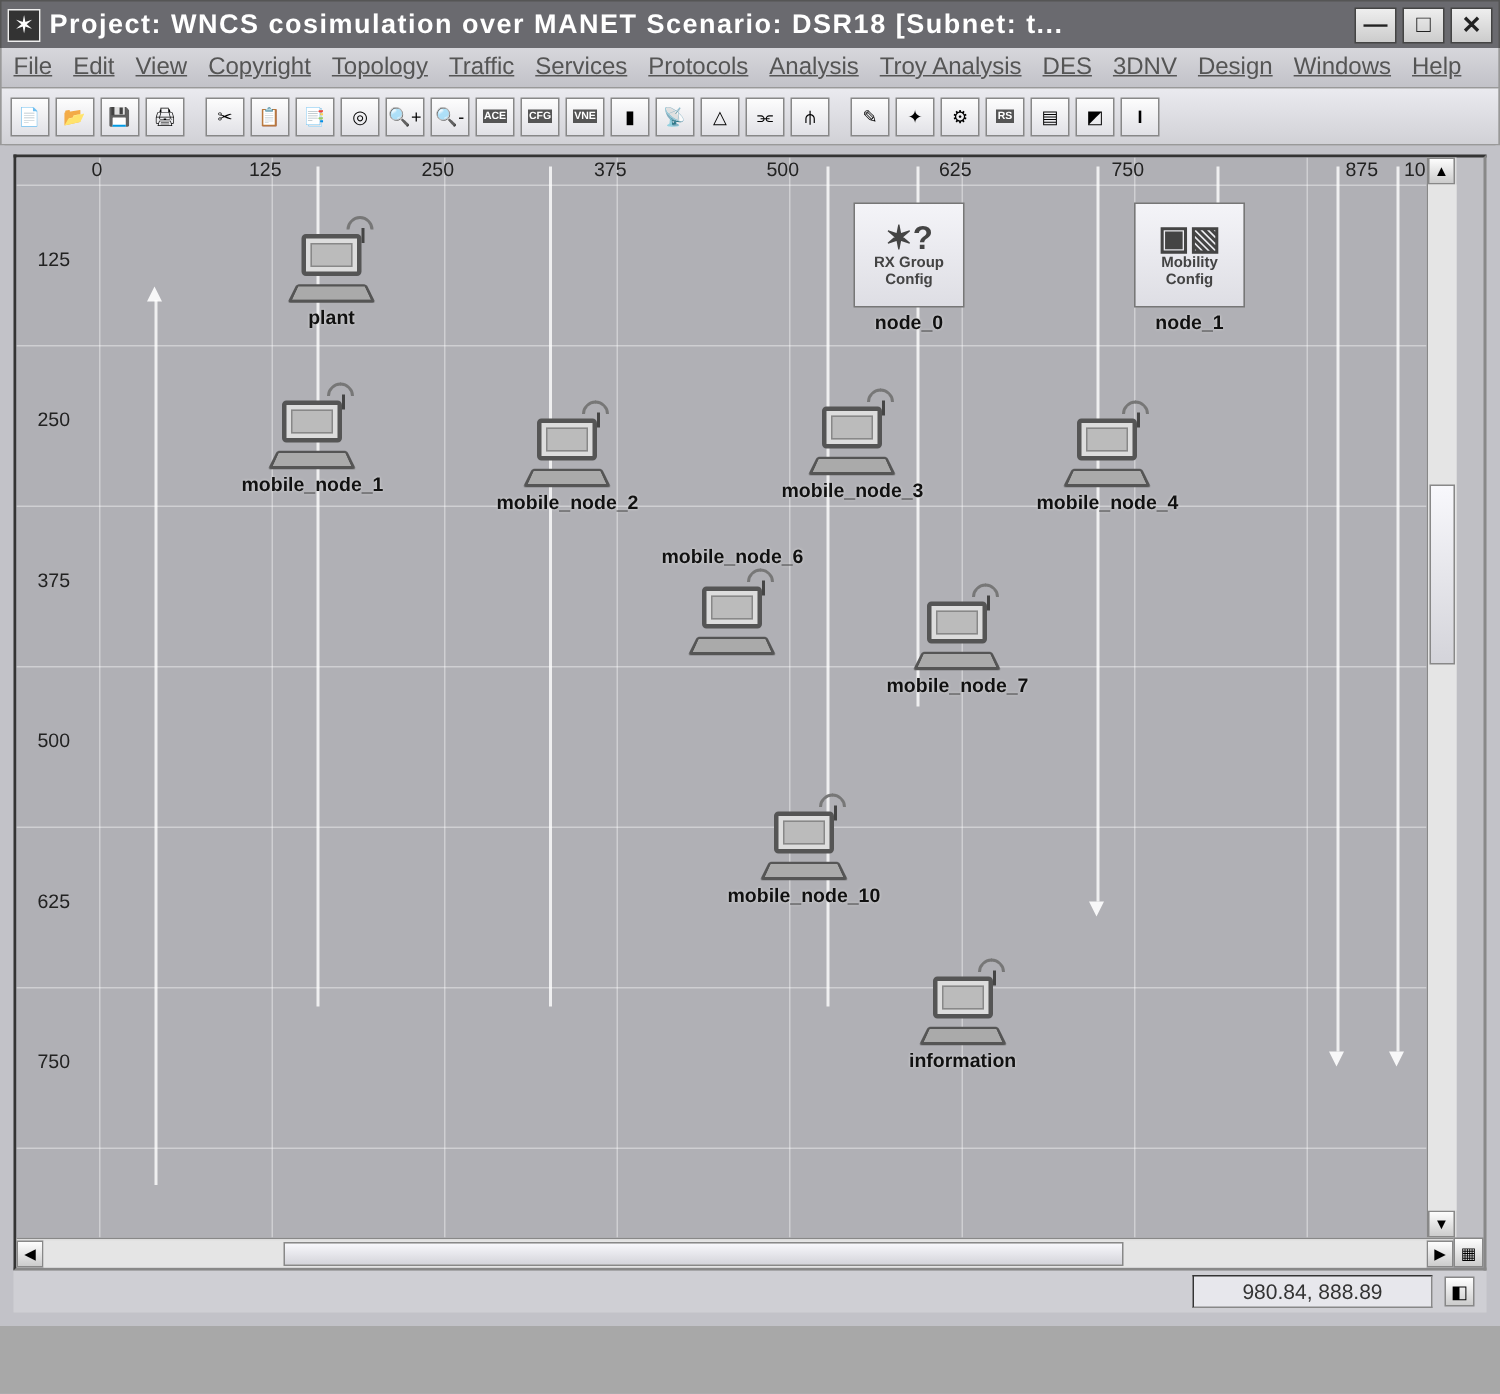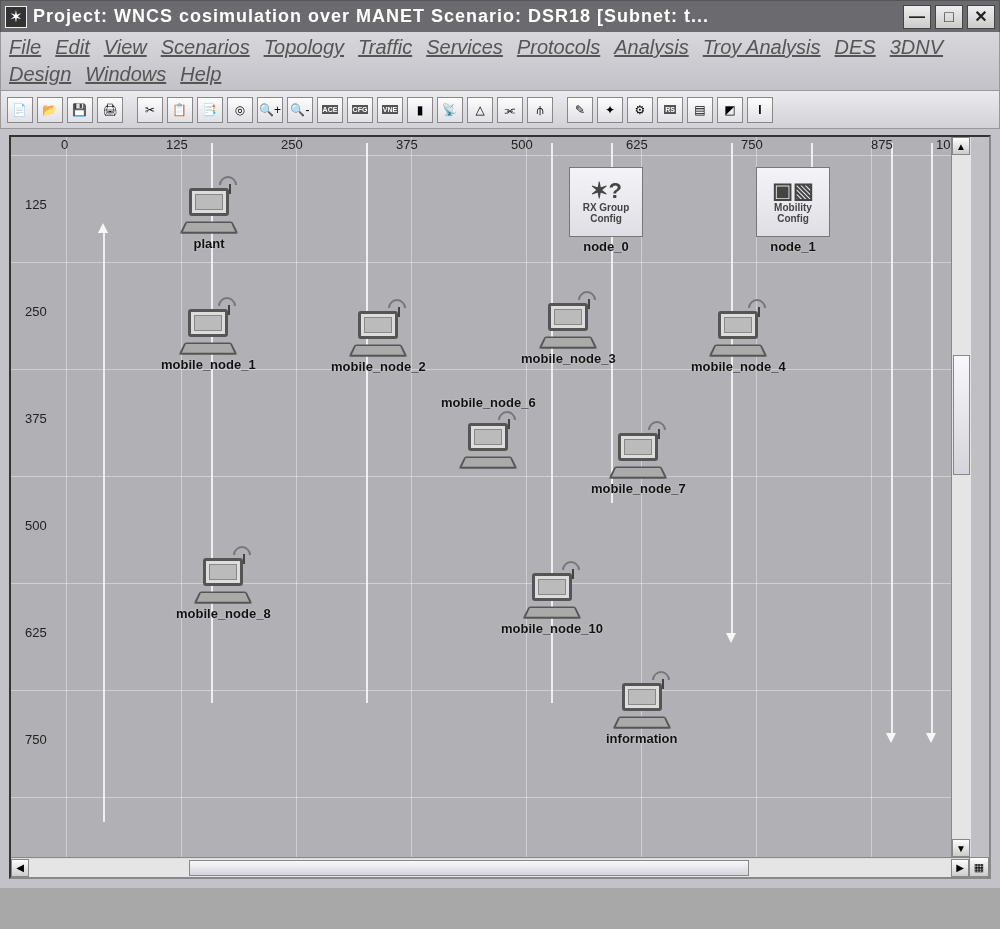--- a/index.html
+++ b/index.html
@@ -6,21 +6,21 @@
 body { background: #a8a8a8; width: 1000px; height: 929px; overflow: hidden; }
 
 
 .titlebar { height: 32px; background: #6a6a6f; display: flex; align-items: center; padding: 0 4px; border: 1px solid #555; border-bottom: none; }
 .appicon { width: 22px; height: 22px; background: #333; border: 1px solid #eee; display: flex; align-items: center; justify-content: center; color: #fff; font-size: 16px; margin-right: 6px; }
 .title { color: #fff; font-weight: bold; font-size: 18px; letter-spacing: 1px; flex: 1; white-space: nowrap; overflow: hidden; text-overflow: ellipsis; }
 .winbtns { display: flex; gap: 4px; }
 .winbtn { width: 28px; height: 24px; background: linear-gradient(#eeeeee,#ccc); border: 1px solid #444; display: flex; align-items: center; justify-content: center; font-weight: bold; color: #222; }
 
 
-.menubar { background: linear-gradient(#d7d7dc,#c2c2c8); padding: 4px 8px; border: 1px solid #999; border-top: none; font-size: 20px; color: #555; display: flex; flex-wrap: wrap; gap: 4px 14px; font-style: italic; }
+.menubar { background: linear-gradient(#d7d7dc,#c2c2c8); padding: 4px 8px; border: 1px solid #999; border-top: none; font-size: 16px; color: #555; display: flex; flex-wrap: wrap; gap: 4px 14px; }
 .menuitem { cursor: default; }
 .menuitem .ul { text-decoration: underline; }
 
 
 .toolbar { height: 38px; background: linear-gradient(#eaeaef,#d1d1d6); border: 1px solid #999; border-top: none; display: flex; align-items: center; padding: 0 6px; gap: 4px; overflow: hidden; }
 .tbtn { width: 26px; height: 26px; border: 1px solid #888; background: linear-gradient(#fdfdfd,#e1e1e6); display: flex; align-items: center; justify-content: center; font-size: 12px; }
 .tsep { width: 6px; }
 .tbtn .tag { font-size: 7px; font-weight: bold; background: #555; color: #fff; padding:1px 1px; }
 
 
@@ -80,21 +80,21 @@
     <div class="winbtn">—</div>
     <div class="winbtn">□</div>
     <div class="winbtn">✕</div>
   </div>
 </div>
 
 <div class="menubar">
   <span class="menuitem"><span class="ul">File</span></span>
   <span class="menuitem"><span class="ul">Edit</span></span>
   <span class="menuitem"><span class="ul">View</span></span>
-  <span class="menuitem"><span class="ul">Scenarios</span></span>
+  <span class="menuitem"><span class="ul">Copyright</span></span>
   <span class="menuitem"><span class="ul">Topology</span></span>
   <span class="menuitem"><span class="ul">Traffic</span></span>
   <span class="menuitem"><span class="ul">Services</span></span>
   <span class="menuitem"><span class="ul">Protocols</span></span>
   <span class="menuitem"><span class="ul">Analysis</span></span>
   <span class="menuitem"><span class="ul">Troy Analysis</span></span>
   <span class="menuitem"><span class="ul">DES</span></span>
   <span class="menuitem"><span class="ul">3DNV</span></span>
   <span class="menuitem"><span class="ul">Design</span></span>
   <span class="menuitem"><span class="ul">Windows</span></span>
@@ -178,21 +178,21 @@
     <div class="arrow-down" style="left:915px; top:596px;"></div>
 
     <div class="hrule">
       <span class="tick" style="left:50px">0</span>
       <span class="tick" style="left:155px">125</span>
       <span class="tick" style="left:270px">250</span>
       <span class="tick" style="left:385px">375</span>
       <span class="tick" style="left:500px">500</span>
       <span class="tick" style="left:615px">625</span>
       <span class="tick" style="left:730px">750</span>
-      <span class="tick" style="left:860px">875</span>
+      <span class="tick" style="left:886px">875</span>
       <span class="tick" style="left:925px">10</span>
     </div>
 
     <div class="vrule">
       <span class="tick" style="top:60px">125</span>
       <span class="tick" style="top:167px">250</span>
       <span class="tick" style="top:274px">375</span>
       <span class="tick" style="top:381px">500</span>
       <span class="tick" style="top:488px">625</span>
       <span class="tick" style="top:595px">750</span>
@@ -208,29 +208,29 @@
     </div>
     <div class="node" style="left:745px; top:30px;">
       <div class="cfgbox">
         <div class="ico">▣▧</div>
         <div>Mobility</div>
         <div>Config</div>
       </div>
       <div class="lbl">node_1</div>
     </div>
 
-    <div class="node" style="left:170px; top:45px">
+    <div class="node" style="left:182px; top:45px">
       <div class="laptop">
               <div class="ant"></div>
               <div class="screen"></div>
               <div class="base"></div>
             </div>
       <div class="lbl">plant</div>
     </div>
-    <div class="node" style="left:150px; top:166px">
+    <div class="node" style="left:150px; top:156px">
       <div class="laptop">
               <div class="ant"></div>
               <div class="screen"></div>
               <div class="base"></div>
             </div>
       <div class="lbl">mobile_node_1</div>
     </div>
     <div class="node" style="left:320px; top:168px">
       <div class="laptop">
               <div class="ant"></div>
@@ -264,29 +264,21 @@
       <div class="lbl" style="position:relative; top:-76px;">mobile_node_6</div>
     </div>
     <div class="node" style="left:580px; top:290px">
       <div class="laptop">
               <div class="ant"></div>
               <div class="screen"></div>
               <div class="base"></div>
             </div>
       <div class="lbl">mobile_node_7</div>
     </div>
-    <div class="node" style="left:165px; top:415px">
-      <div class="laptop">
-              <div class="ant"></div>
-              <div class="screen"></div>
-              <div class="base"></div>
-            </div>
-      <div class="lbl">mobile_node_8</div>
-    </div>
-    <div class="node" style="left:490px; top:430px">
+    <div class="node" style="left:474px; top:430px">
       <div class="laptop">
               <div class="ant"></div>
               <div class="screen"></div>
               <div class="base"></div>
             </div>
       <div class="lbl">mobile_node_10</div>
     </div>
     <div class="node" style="left:595px; top:540px">
       <div class="laptop">
               <div class="ant"></div>
@@ -314,13 +306,17 @@
     <div class="track">
       <div class="thumb"></div>
     </div>
     <div class="arr">▶</div>
   </div>
   <div class="hscroll-right-cap">▦</div>
 </div>
 
 </div>
 
+<div class="statusbar">
+  <div class="statusbox">980.84, 888.89</div>
+  <div class="staticon">◧</div>
+</div>
 </div>
 
 </body></html>

